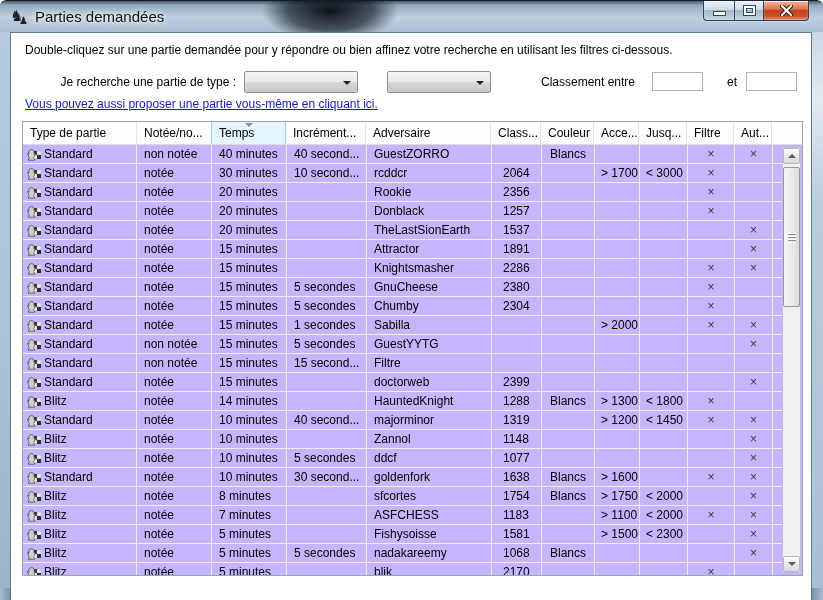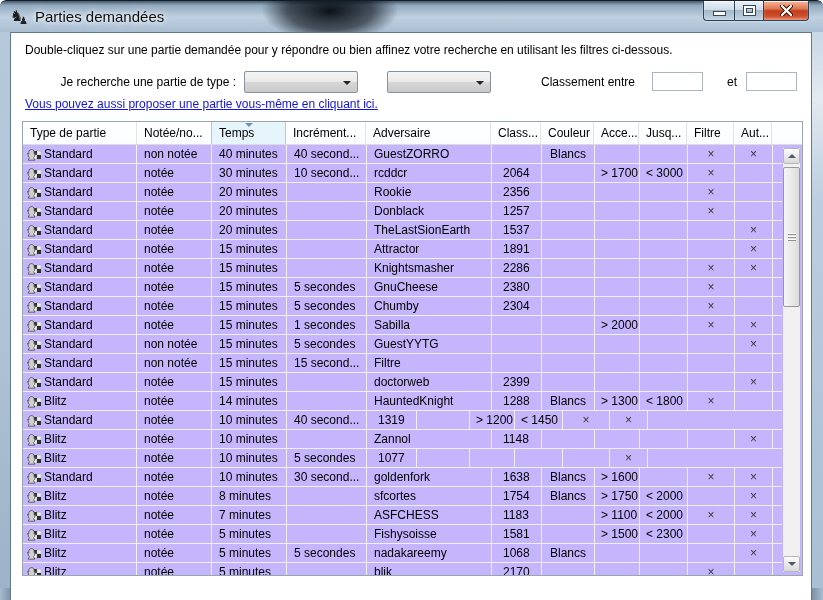--- a/index.html
+++ b/index.html
@@ -508,20 +508,21 @@
         <rect x="11" y="4" width="4" height="4" fill="#f0f0f0" stroke="#999" stroke-width="0.4"></rect>
         <rect x="7" y="8" width="4" height="4" fill="#f0f0f0" stroke="#999" stroke-width="0.4"></rect>
         <rect x="11" y="8" width="4" height="4" fill="#2e2e2e"></rect>
         <path d="M2.2 13.2 L8.8 13.2 L7.6 10.6 C8.6 10 9 8.8 8.4 7.8 L9.4 7.4 L9.4 6.4 L7.9 6.4 C8.8 4.9 7.9 2.6 5.5 2.6 C3.1 2.6 2.2 4.9 3.1 6.4 L1.6 6.4 L1.6 7.4 L2.6 7.8 C2 8.8 2.4 10 3.4 10.6 Z" fill="#cfcfcf" stroke="#3c3c3c" stroke-width="0.7"></path>
       </svg>
       <span class="cell-text">Standard</span>
     </div>
     <div class="cell c1">notée</div>
     <div class="cell c2">10 minutes</div>
     <div class="cell c3">40 second...</div>
+    <div class="cell c4">majorminor</div>
     <div class="cell c5">1319</div>
     <div class="cell c6"></div>
     <div class="cell c7">&gt; 1200</div>
     <div class="cell c8">&lt; 1450</div>
     <div class="cell c9">×</div>
     <div class="cell c10">×</div>
   </div>
           <div class="row">
     <div class="cell c0">
       <svg class="piece-icon" viewBox="0 0 15 15">
@@ -551,20 +552,21 @@
         <rect x="11" y="4" width="4" height="4" fill="#f0f0f0" stroke="#999" stroke-width="0.4"></rect>
         <rect x="7" y="8" width="4" height="4" fill="#f0f0f0" stroke="#999" stroke-width="0.4"></rect>
         <rect x="11" y="8" width="4" height="4" fill="#2e2e2e"></rect>
         <path d="M2.2 13.2 L8.8 13.2 L7.6 10.6 C8.6 10 9 8.8 8.4 7.8 L9.4 7.4 L9.4 6.4 L7.9 6.4 C8.8 4.9 7.9 2.6 5.5 2.6 C3.1 2.6 2.2 4.9 3.1 6.4 L1.6 6.4 L1.6 7.4 L2.6 7.8 C2 8.8 2.4 10 3.4 10.6 Z" fill="#cfcfcf" stroke="#3c3c3c" stroke-width="0.7"></path>
       </svg>
       <span class="cell-text">Blitz</span>
     </div>
     <div class="cell c1">notée</div>
     <div class="cell c2">10 minutes</div>
     <div class="cell c3">5 secondes</div>
+    <div class="cell c4">ddcf</div>
     <div class="cell c5">1077</div>
     <div class="cell c6"></div>
     <div class="cell c7"></div>
     <div class="cell c8"></div>
     <div class="cell c9"></div>
     <div class="cell c10">×</div>
   </div>
           <div class="row">
     <div class="cell c0">
       <svg class="piece-icon" viewBox="0 0 15 15">

